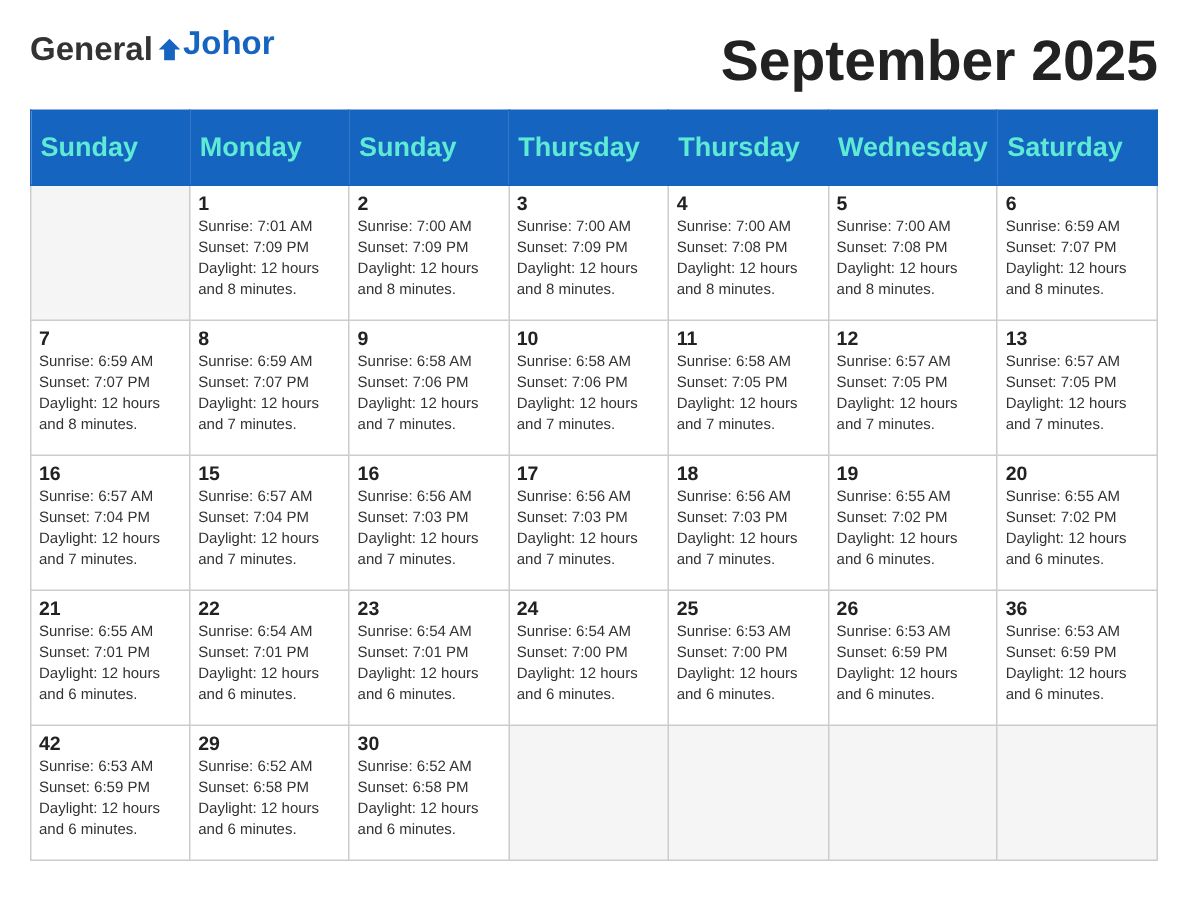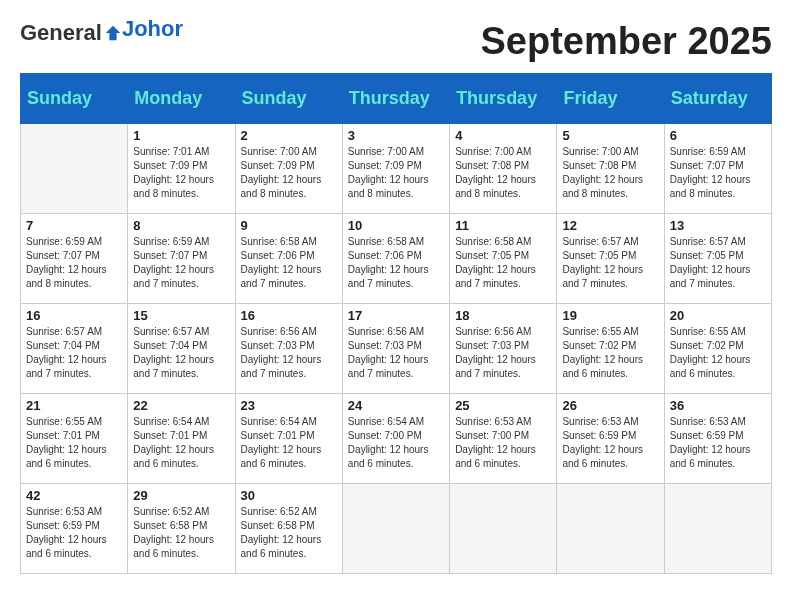--- a/index.html
+++ b/index.html
@@ -107,21 +107,21 @@
 </div>
 
 <table class="calendar">
   <thead>
     <tr>
     <th>Sunday</th>
         <th>Monday</th>
         <th>Sunday</th>
         <th>Thursday</th>
         <th>Thursday</th>
-        <th>Friday</th>
+        <th>Wednesday</th>
         <th>Saturday</th>
       </tr>
   </thead>
   <tbody id="calendar-body">
   <tr class="week-row">
         <td class="empty"></td>
         <td>
           <span class="day-num">1</span>
           <div class="day-info">Sunrise: 7:01 AM<br>Sunset: 7:09 PM<br>Daylight: 12 hours<br>and 8 minutes.</div>
         </td>

